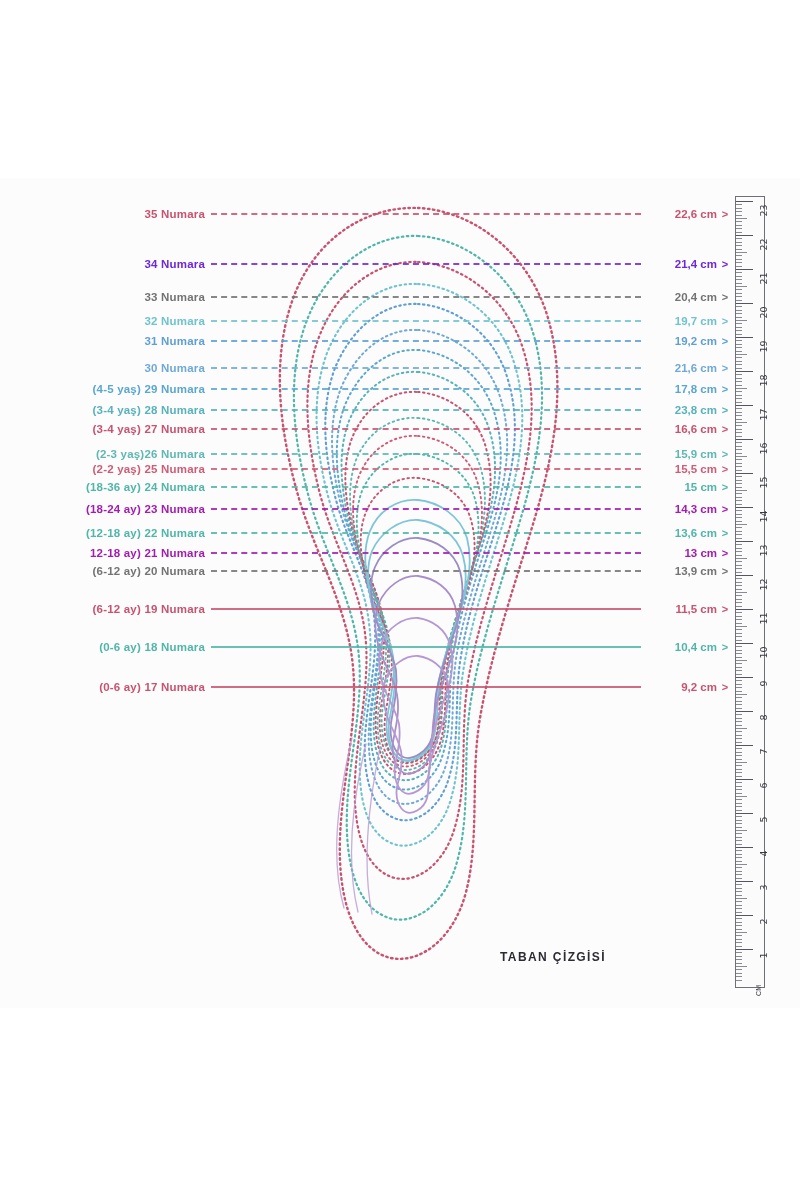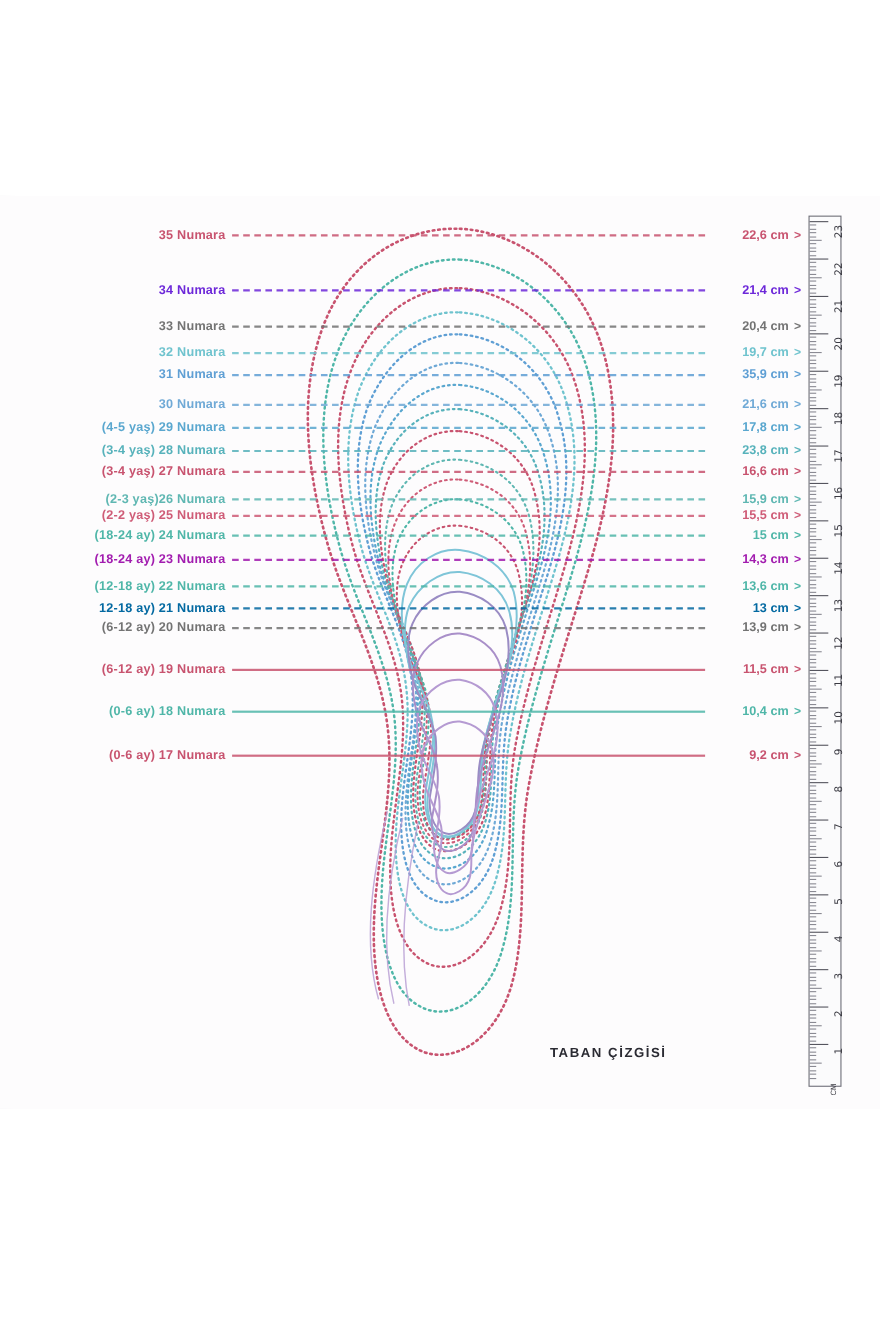--- a/index.html
+++ b/index.html
@@ -210,21 +210,21 @@
     </div>
     <div class="row" style="top:135px;color:#6fc3ce">
       <span class="lbl">32 Numara</span>
       <span class="dash"></span>
       <span class="cm">19,7 cm</span>
       <span class="arrow">&gt;</span>
     </div>
     <div class="row" style="top:155px;color:#5f9fd4">
       <span class="lbl">31 Numara</span>
       <span class="dash"></span>
-      <span class="cm">35,9 cm</span>
+      <span class="cm">19,2 cm</span>
       <span class="arrow">&gt;</span>
     </div>
     <div class="row" style="top:182px;color:#6fa9d6">
       <span class="lbl">30 Numara</span>
       <span class="dash"></span>
       <span class="cm">21,6 cm</span>
       <span class="arrow">&gt;</span>
     </div>
     <div class="row" style="top:203px;color:#5aa7cf">
       <span class="lbl">(4-5 yaş) 29 Numara</span>
@@ -250,38 +250,38 @@
       <span class="cm">15,9 cm</span>
       <span class="arrow">&gt;</span>
     </div>
     <div class="row" style="top:283px;color:#cf5c77">
       <span class="lbl">(2-2 yaş) 25 Numara</span>
       <span class="dash"></span>
       <span class="cm">15,5 cm</span>
       <span class="arrow">&gt;</span>
     </div>
     <div class="row" style="top:301px;color:#4fb6a8">
-      <span class="lbl">(18-24 ay) 24 Numara</span>
+      <span class="lbl">(18-36 ay) 24 Numara</span>
       <span class="dash"></span>
       <span class="cm">15 cm</span>
       <span class="arrow">&gt;</span>
     </div>
     <div class="row" style="top:323px;color:#a21caf">
       <span class="lbl">(18-24 ay) 23 Numara</span>
       <span class="dash"></span>
       <span class="cm">14,3 cm</span>
       <span class="arrow">&gt;</span>
     </div>
     <div class="row" style="top:347px;color:#4fb6a8">
       <span class="lbl">(12-18 ay) 22 Numara</span>
       <span class="dash"></span>
       <span class="cm">13,6 cm</span>
       <span class="arrow">&gt;</span>
     </div>
-    <div class="row" style="top:367px;color:#0369a1">
+    <div class="row" style="top:367px;color:#a21caf">
       <span class="lbl">12-18 ay) 21 Numara</span>
       <span class="dash"></span>
       <span class="cm">13 cm</span>
       <span class="arrow">&gt;</span>
     </div>
     <div class="row" style="top:385px;color:#737373">
       <span class="lbl">(6-12 ay) 20 Numara</span>
       <span class="dash"></span>
       <span class="cm">13,9 cm</span>
       <span class="arrow">&gt;</span>

